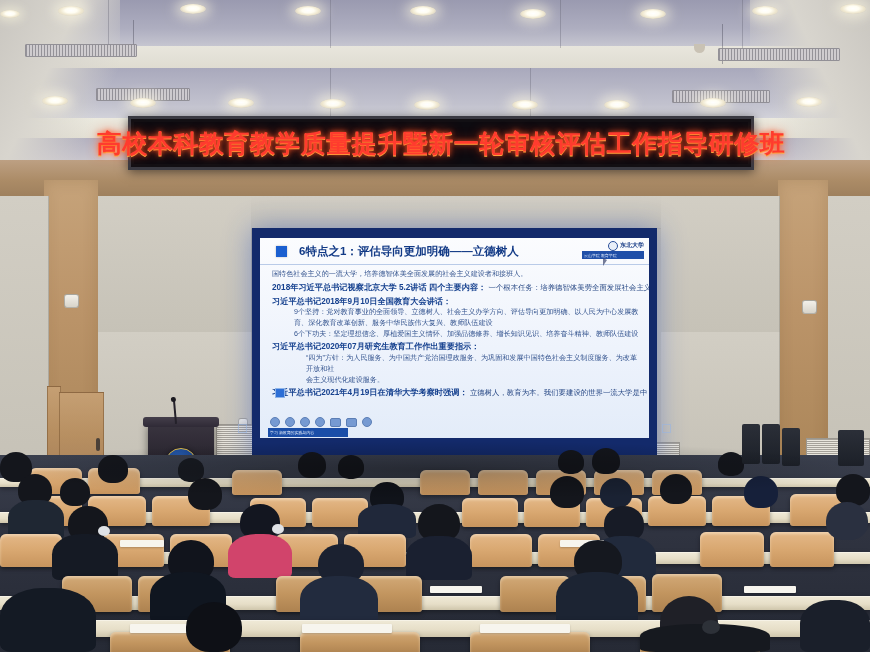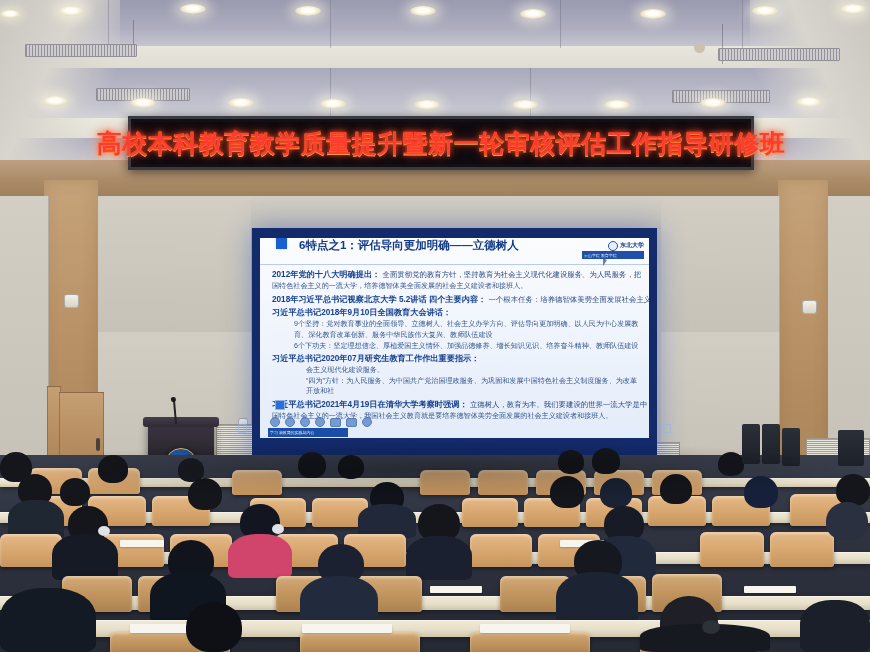--- a/index.html
+++ b/index.html
@@ -62,21 +62,21 @@
   .banner-text{font-size:25px;font-weight:700;letter-spacing:.5px;white-space:nowrap;
     color:#ff3b2e;text-shadow:0 0 5px rgba(255,90,40,.95),0 0 12px rgba(255,60,20,.7),0 1px 0 #ffd34d;
     font-family:"DejaVu Sans","Liberation Sans",sans-serif;}
 
   
   .screen{position:absolute;left:252px;top:228px;width:405px;height:238px;
     background:#132a6b;box-shadow:0 0 26px rgba(40,80,190,.45);}
   .screen-inner{position:absolute;left:8px;top:10px;width:389px;height:200px;background:#eef3fb;overflow:hidden;}
   .slide{position:absolute;inset:0;
     background:linear-gradient(180deg,#fbfcfe 0%,#eef3fc 55%,#e3ecf9 100%);}
-  .slide-title-row{position:relative;height:26px;border-bottom:1px solid #b9cbe8;display:flex;}
+  .slide-title-row{position:relative;height:26px;border-bottom:1px solid #b9cbe8;display:flex;align-items:center;}
   .tsq{width:11px;height:11px;background:#1a5fd0;margin-left:16px;flex:none;box-shadow:0 0 2px rgba(0,0,0,.25);}
   .slide-title{margin-left:12px;font-size:11.5px;font-weight:700;color:#123a86;white-space:nowrap;}
   .logo{position:absolute;right:5px;top:3px;width:62px;height:19px;}
   .logo-top{height:9px;display:flex;align-items:center;gap:2px;justify-content:flex-end;}
   .logo-seal{width:8px;height:8px;border-radius:50%;border:1px solid #2a4f9a;background:#e9eff9;}
   .logo-name{font-size:6px;color:#1b3f88;font-weight:700;}
   .logo-bar{height:8px;margin-top:1px;background:#1f4fa8;display:flex;align-items:center;padding:0 2px;}
   .logo-bar span{font-size:4.4px;color:#dce8fb;transform:scale(.9);transform-origin:left center;}
 
   .sbody{padding:4px 10px 0 12px;}
@@ -250,53 +250,48 @@
             <div class="logo-bar">
               <span>云山学院 教育学院</span>
             </div>
           </div>
           <div class="cursor"></div>
         </div>
 
         <div class="sbody">
 
           <div class="blk">
-            <div class="hd">
-              <span>2012年党的十八大明确提出：</span>
-              <span class="run">全面贯彻党的教育方针，坚持教育为社会主义现代化建设服务、为人民服务，把</span>
-            </div>
             <div class="sub">国特色社会主义的一流大学，培养德智体美全面发展的社会主义建设者和接班人。</div>
           </div>
 
           <div class="blk">
             <div class="hd">
               <span>2018年习近平总书记视察北京大学 5.2讲话 四个主要内容：</span>
               <span class="run">一个根本任务：培养德智体美劳全面发展社会主义建设者</span>
             </div>
           </div>
 
           <div class="blk">
             <div class="hd">习近平总书记2018年9月10日全国教育大会讲话：</div>
             <div class="sub ind">9个坚持：党对教育事业的全面领导、立德树人、社会主义办学方向、评估导向更加明确、以人民为中心发展教育、深化教育改革创新、服务中华民族伟大复兴、教师队伍建设</div>
             <div class="sub ind">6个下功夫：坚定理想信念、厚植爱国主义情怀、加强品德修养、增长知识见识、培养奋斗精神、教师队伍建设</div>
           </div>
 
           <div class="blk">
             <div class="hd">习近平总书记2020年07月研究生教育工作作出重要指示：</div>
+            <div class="sub ind2">“四为”方针：为人民服务、为中国共产党治国理政服务、为巩固和发展中国特色社会主义制度服务、为改革开放和社</div>
             <div class="sub ind2">会主义现代化建设服务。</div>
-            <div class="sub ind2">“四为”方针：为人民服务、为中国共产党治国理政服务、为巩固和发展中国特色社会主义制度服务、为改革开放和社</div>
           </div>
 
           <div class="blk" style="position:relative;">
             <div class="bluemark" style="top:1px;"></div>
             <div class="hd">
               <span>习近平总书记2021年4月19日在清华大学考察时强调：</span>
               <span class="run">立德树人，教育为本。我们要建设的世界一流大学是中</span>
             </div>
-            <div class="sub">国特色社会主义的一流大学，我国社会主义教育就是要培养德智体美劳全面发展的社会主义建设者和接班人。</div>
           </div>
 
         </div>
 
         <div class="pptbar">
           <div class="pbtn"></div>
           <div class="pbtn"></div>
           <div class="pbtn"></div>
           <div class="pbtn"></div>
           <div class="pbtn r"></div>

